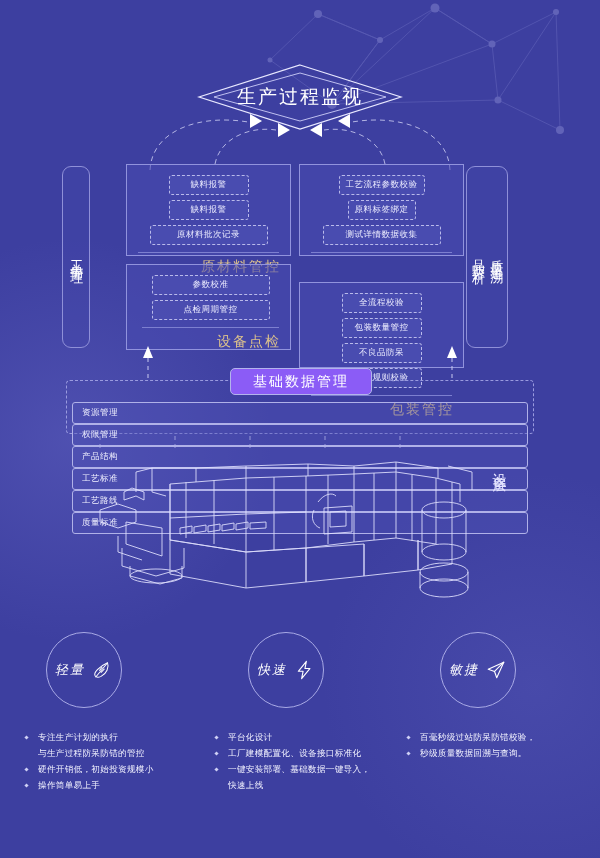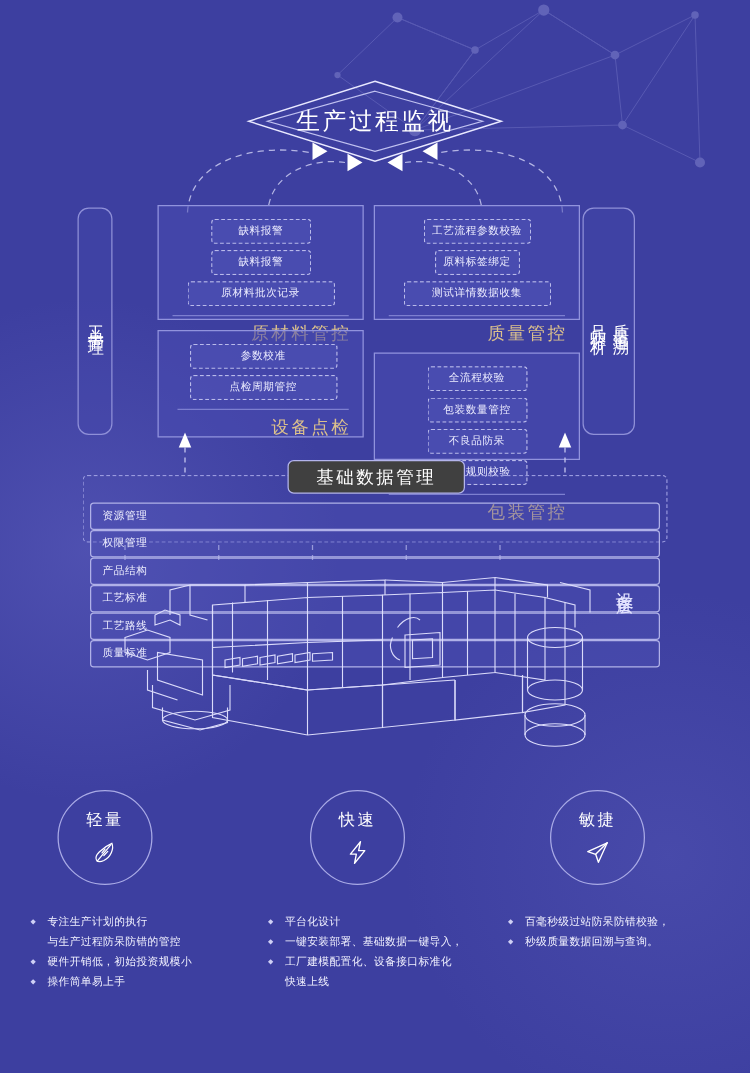--- a/index.html
+++ b/index.html
@@ -51,21 +51,21 @@
   .chip.wide{min-width:104px;text-align:center;}
   .chip.half{min-width:66px;text-align:center;}
   .panel-divider{height:1px;background:#7d7fd0;margin:7px 2px 0;}
   .panel-title{text-align:right;color:#dbc08c;font-size:14px;letter-spacing:2px;
     margin-top:5px;font-weight:400;}
 
   
   .base-box{position:absolute;left:66px;top:380px;width:468px;height:54px;
     border:1px dashed #9a9bdf;border-radius:4px;box-sizing:border-box;}
   .base-title{position:absolute;left:230px;top:368px;width:140px;height:25px;
-    border:1px solid #b3b4ec;border-radius:5px;background:#404040;
+    border:1px solid #b3b4ec;border-radius:5px;background:#8b5cf6;
     display:flex;align-items:center;justify-content:center;
     font-size:14px;letter-spacing:2px;color:#ffffff;}
   .base-items{position:absolute;left:72px;top:402px;width:456px;
     display:flex;justify-content:space-between;flex-direction:column;}
   .base-chip{border:1px solid #b0b1e8;border-radius:3px;font-size:8.5px;
     color:#f0f0ff;padding:4px 9px;letter-spacing:.5px;white-space:nowrap;
     background:rgba(80,82,182,.4);}
 
   
   .connectors{position:absolute;left:0;top:340px;width:600px;height:130px;pointer-events:none;}
@@ -75,22 +75,22 @@
   .equip-label{position:absolute;left:486px;top:462px;width:22px;
     font-size:14px;letter-spacing:3px;color:#e4e4ff;
     writing-mode:vertical-rl;text-orientation:upright;line-height:1.25;}
 
   
   .feature{position:absolute;top:632px;width:180px;}
   #feature-0{left:22px;}
   #feature-1{left:212px;}
   #feature-2{left:404px;}
   .circle{width:74px;height:74px;border-radius:50%;border:1px solid #a9aae6;
-    display:flex;flex-direction:column;align-items:center;justify-content:center;gap:6px;
-    margin:0 auto;}
+    display:flex;flex-direction:row;align-items:center;justify-content:center;gap:6px;
+    margin:0 auto;font-style:italic;}
   #feature-0 .circle{margin-left:24px;}
   #feature-1 .circle{margin-left:36px;}
   #feature-2 .circle{margin-left:36px;}
   .circle-label{font-size:13px;letter-spacing:2px;color:#ffffff;}
   .circle-icon{width:22px;height:22px;display:block;}
   .bullets{margin-top:22px;padding:0;list-style:none;}
   .bullets li{position:relative;padding-left:16px;font-size:8.6px;line-height:1.85;
     color:#f2f2ff;letter-spacing:.3px;}
   .bullets li::before{content:"";position:absolute;left:3px;top:6px;width:3px;height:3px;
     background:#cfd0f5;transform:rotate(45deg);}
@@ -172,21 +172,20 @@
     <div class="panel-title">原材料管控</div>
   </div>
 
   <div class="panel" id="panel-quality">
     <div class="chips">
       <div class="chip">工艺流程参数校验</div>
       <div class="chip">原料标签绑定</div>
       <div class="chip wide">测试详情数据收集</div>
     </div>
     <div class="panel-divider"></div>
-    <div class="panel-title">质量管控</div>
   </div>
 
   <div class="panel" id="panel-inspect">
     <div class="chips">
       <div class="chip wide">参数校准</div>
       <div class="chip wide">点检周期管控</div>
     </div>
     <div class="panel-divider"></div>
     <div class="panel-title">设备点检</div>
   </div>
@@ -319,22 +318,22 @@
 
   <div class="feature" id="feature-1">
     <div class="circle">
       <div class="circle-label">快速</div>
       <svg class="circle-icon" viewBox="0 0 24 24">
         <path d="M14.6 2.6 L5.8 13.4 L11 13.4 L9.4 21.4 L18.4 10.4 L13 10.4 Z" fill="none" stroke="#ffffff" stroke-width="1.2" stroke-linejoin="round"></path>
       </svg>
     </div>
     <ul class="bullets">
       <li>平台化设计</li>
+      <li>工厂建模配置化、设备接口标准化</li>
       <li>一键安装部署、基础数据一键导入，</li>
-      <li>工厂建模配置化、设备接口标准化</li>
       <li class="cont">快速上线</li>
     </ul>
   </div>
 
   <div class="feature" id="feature-2">
     <div class="circle">
       <div class="circle-label">敏捷</div>
       <svg class="circle-icon" viewBox="0 0 24 24">
         <g stroke="#ffffff" stroke-width="1.2" fill="none" stroke-linejoin="round" stroke-linecap="round">
           <path d="M20.5 3.5 L3.5 11.2 L10.4 13.6 L12.8 20.5 Z"></path>

